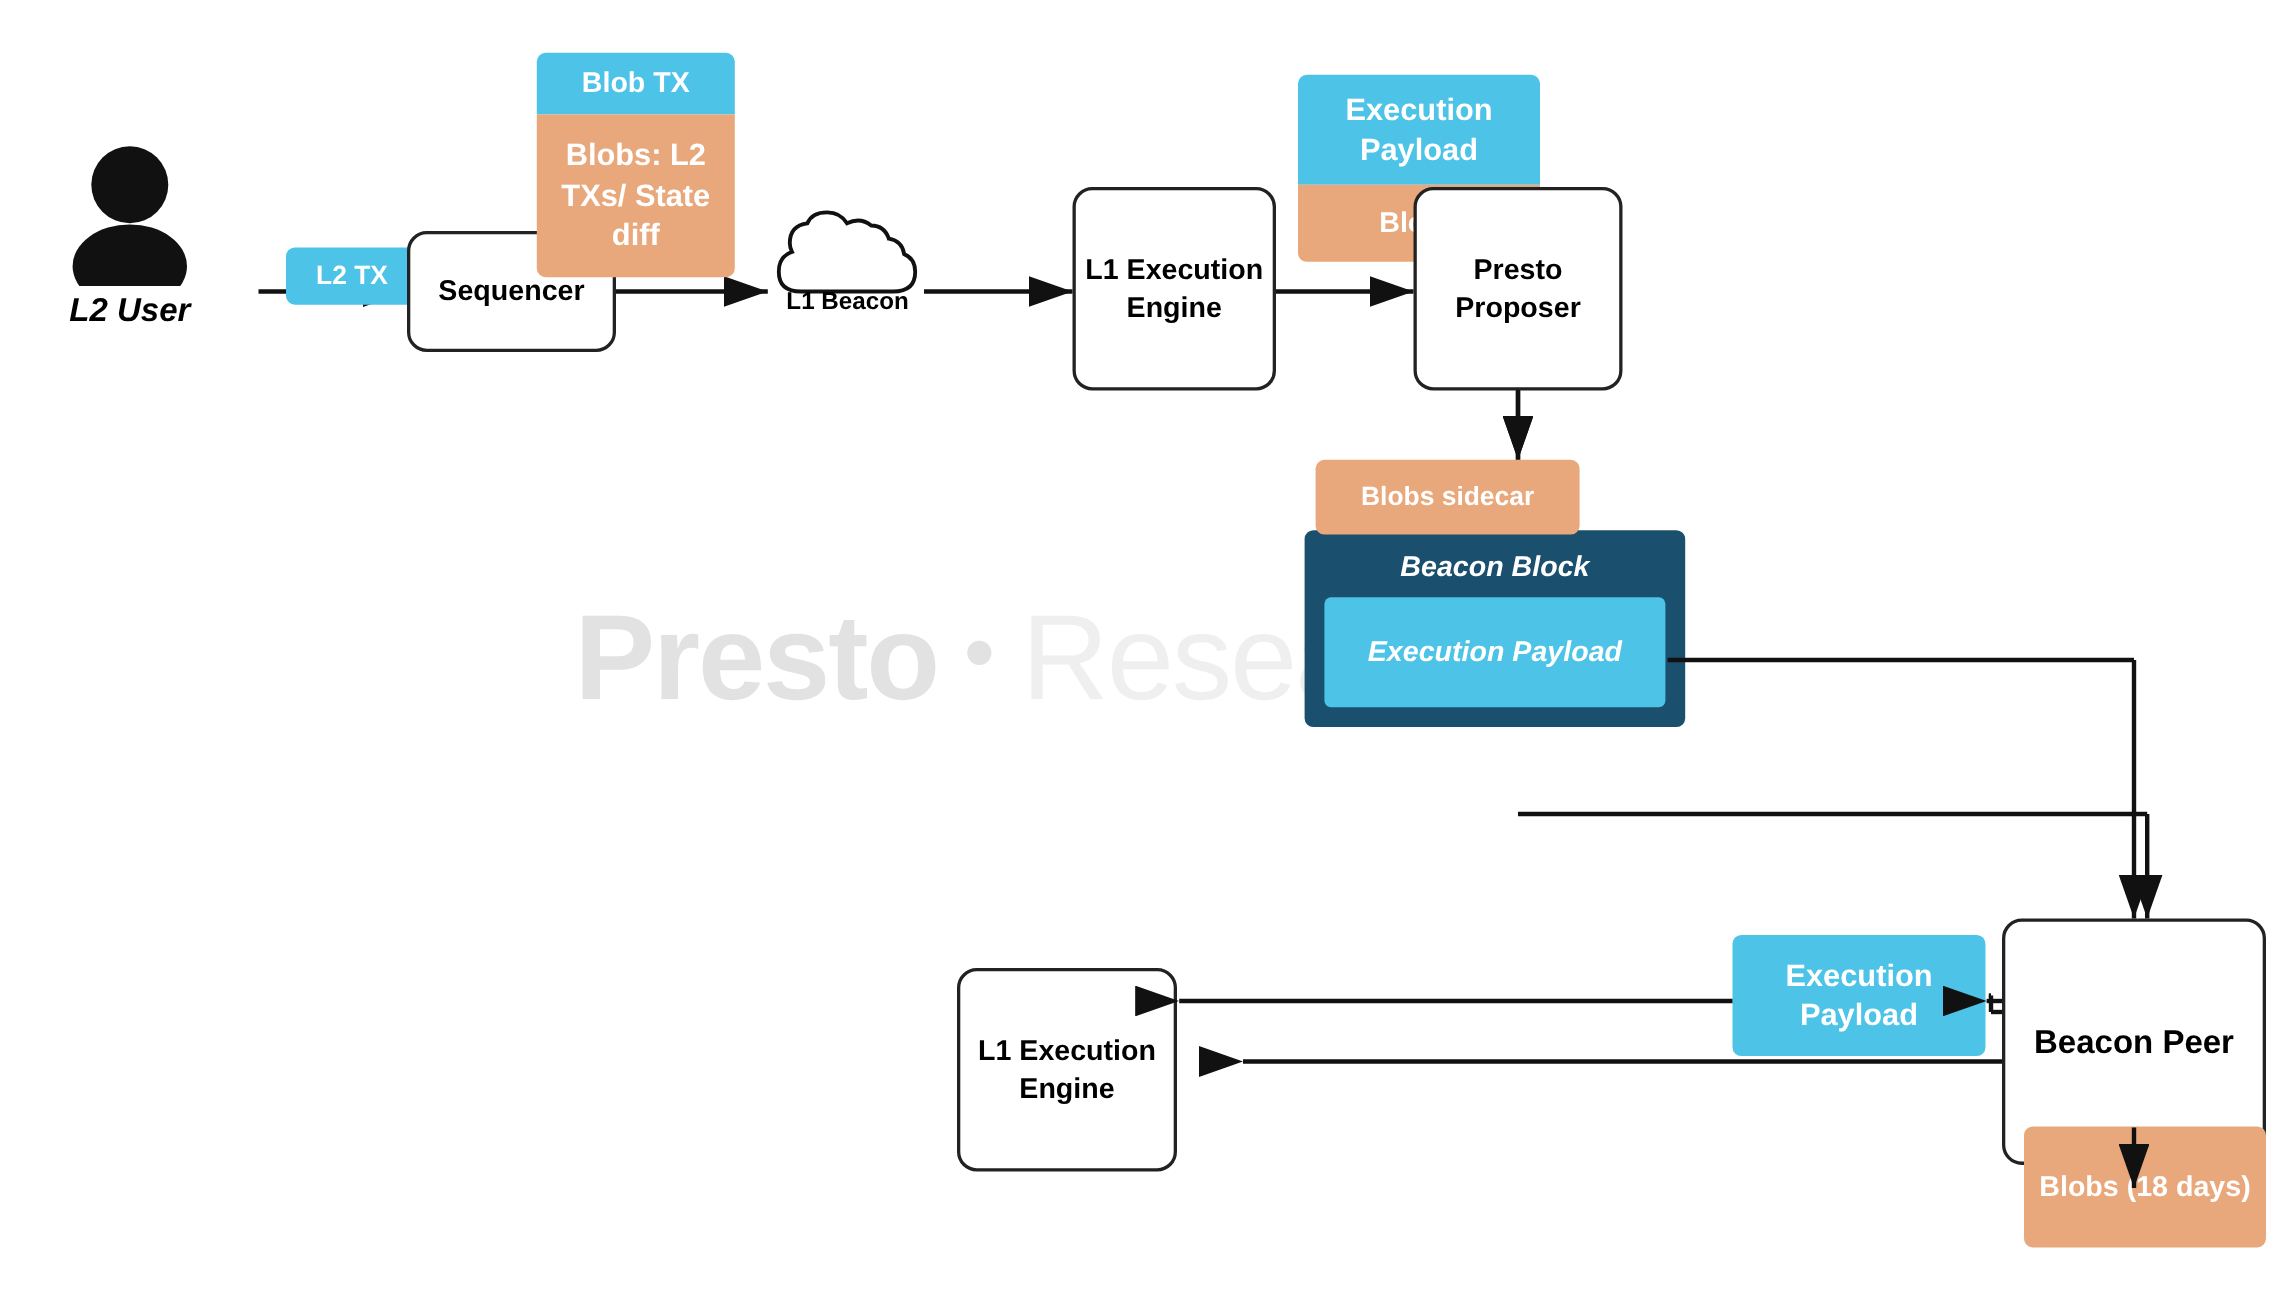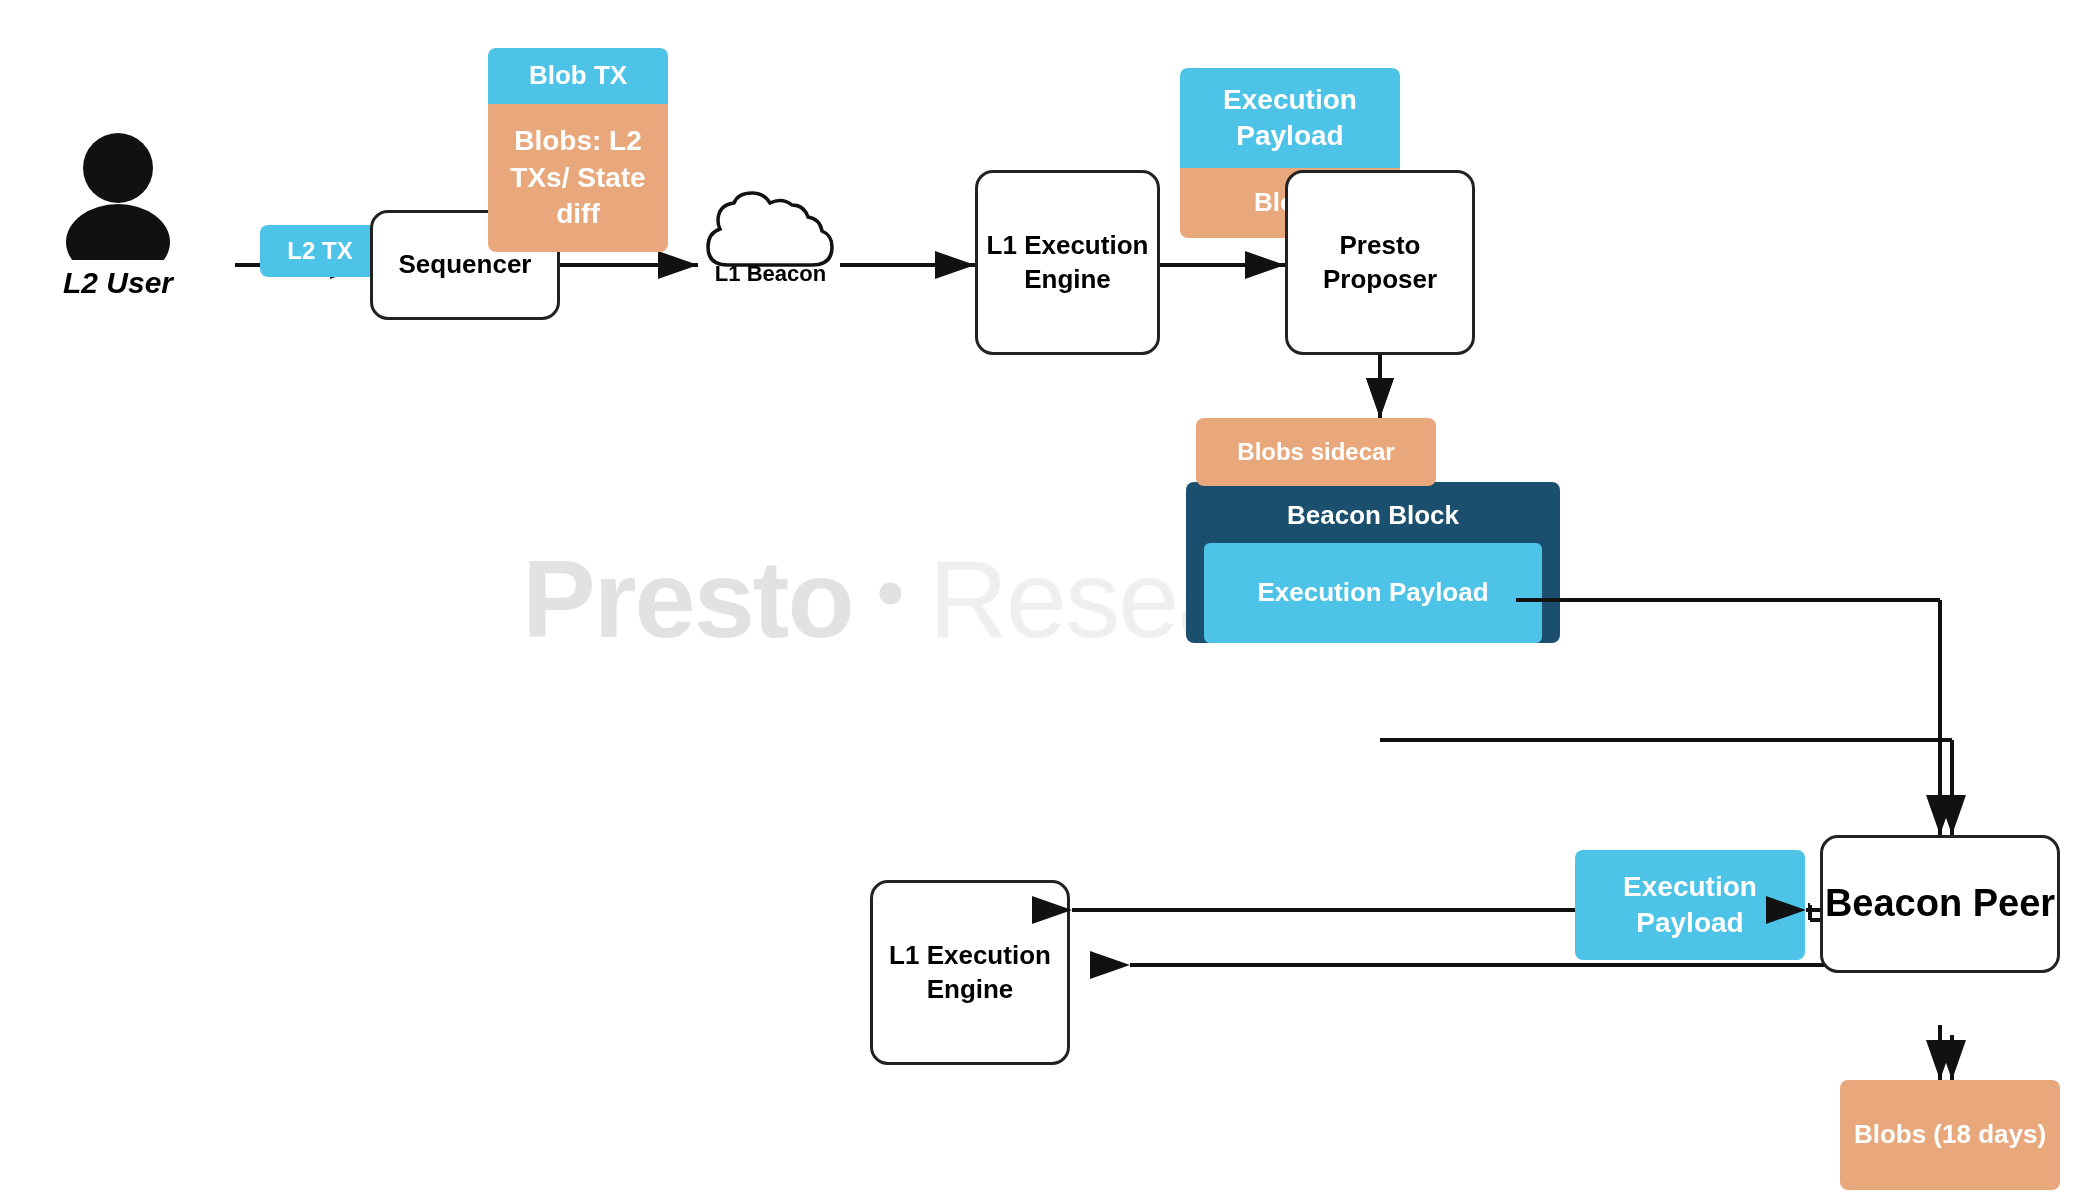--- a/index.html
+++ b/index.html
@@ -214,46 +214,46 @@
 
   <div style="position:absolute; left:1285px; top:170px;">
     <div class="box-rounded" style="width:190px; height:185px; font-size:26px;">Presto
 Proposer</div>
   </div>
 
   <div style="position:absolute; left:1186px; top:418px; width:368px;">
 
     <div class="box-orange" style="width:240px; height:68px; font-size:24px; border-radius:8px; margin-left:10px; margin-bottom:-4px; position:relative; z-index:3;text-align:right;">Blobs sidecar</div>
 
-    <div class="box-dark-blue" style="width:374px; padding:18px 18px 0 18px; border-radius:8px; position:relative;">
+    <div class="box-dark-blue" style="width:346px; padding:18px 18px 18px 18px; border-radius:8px; position:relative;font-style:italic;">
 
       <div style="color:#fff; font-weight:bold; font-size:26px; text-align:center; margin-bottom:12px;">Beacon Block</div>
 
       <div class="box-blue" style="width:100%; height:100px; font-size:26px; border-radius:6px;">Execution
 Payload</div>
     </div>
   </div>
 
   <div style="position:absolute; left:1575px; top:850px;">
     <div class="box-blue" style="width:230px; height:110px; font-size:28px; border-radius:8px;">Execution
 Payload</div>
   </div>
 
   <div style="position:absolute; left:1820px; top:835px;">
-    <div class="box-rounded" style="width:240px; height:138px; font-size:38px;">Beacon
+    <div class="box-rounded" style="width:240px; height:224px; font-size:30px;">Beacon
 Peer</div>
   </div>
 
   <div style="position:absolute; left:870px; top:880px;">
     <div class="box-rounded" style="width:200px; height:185px; font-size:26px;">L1
 Execution
 Engine</div>
   </div>
 
-  <div style="position:absolute; left:1840px; top:1080px;border-radius:12px;">
+  <div style="position:absolute; left:1840px; top:1024px;border-radius:12px;">
     <div class="box-orange" style="width:220px; height:110px; font-size:26px; border-radius:8px;">Blobs
 (18 days)</div>
   </div>
 
   <svg style="position:absolute;top:0;left:0;width:2078px;height:1196px;pointer-events:none;">
     <defs>
       <marker id="arr2" markerWidth="10" markerHeight="7" refX="10" refY="3.5" orient="auto">
         <polygon points="0 0, 10 3.5, 0 7" fill="#111"></polygon>
       </marker>
       <marker id="arr-left2" markerWidth="10" markerHeight="7" refX="0" refY="3.5" orient="auto">

